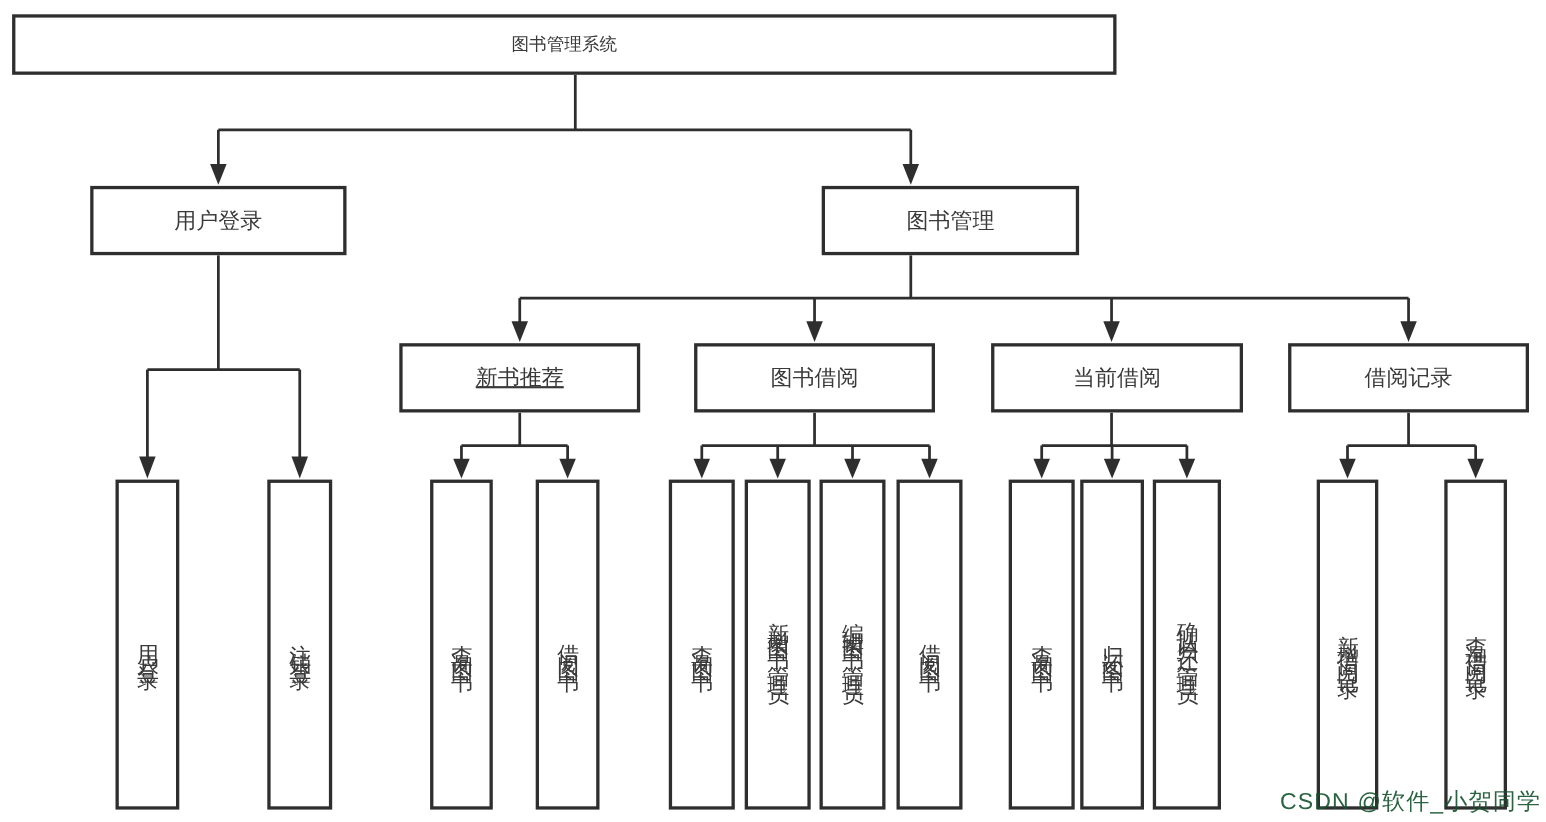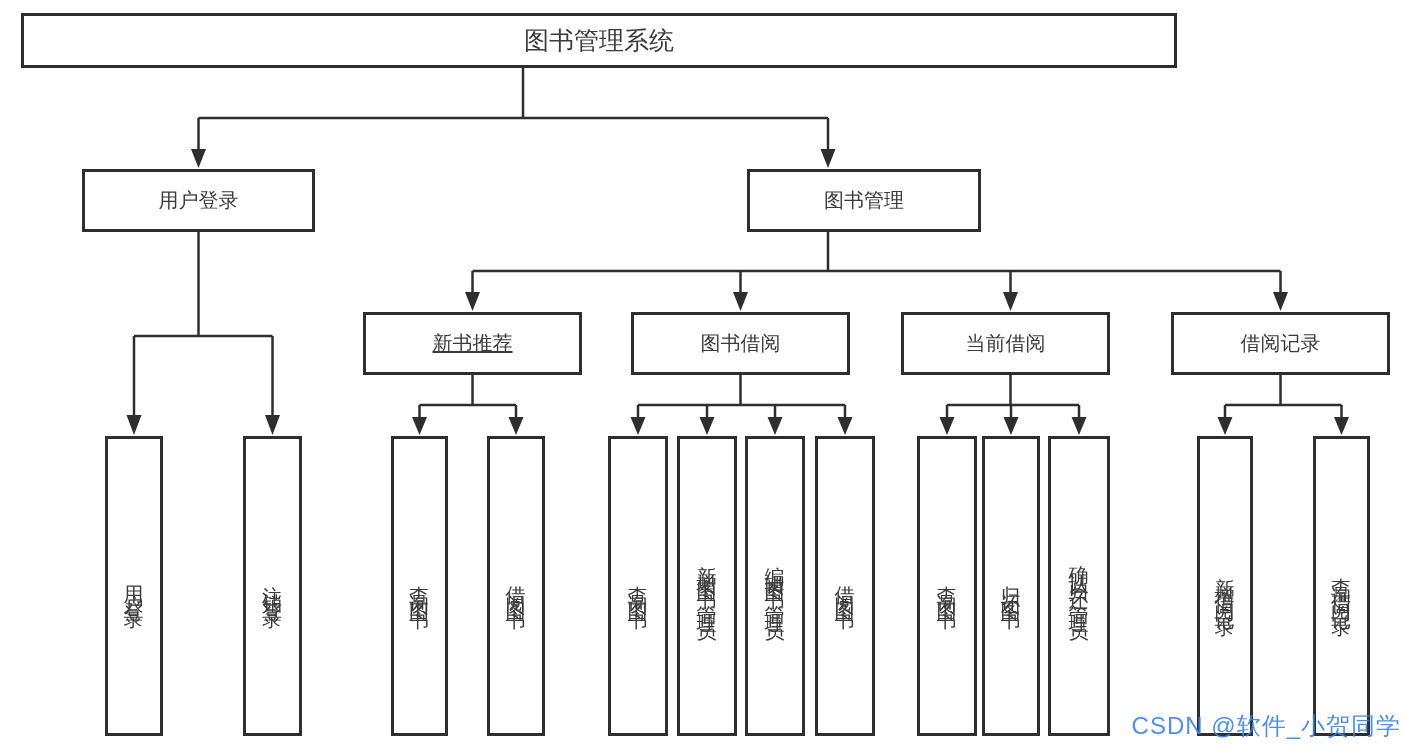--- a/index.html
+++ b/index.html
@@ -14,21 +14,21 @@
   .vnode{
     position:absolute;box-sizing:border-box;border:3px solid #2e2e2e;background:#ffffff;
     display:flex;align-items:center;justify-content:center;color:#3a3a3a;z-index:2;
   }
   .vtext{
     writing-mode:vertical-rl;text-orientation:mixed;white-space:nowrap;
     font-size:20px;line-height:1;letter-spacing:8px;
   }
   .watermark{
     position:absolute;right:4px;bottom:5px;z-index:5;
-    color:#3b82f6;font-size:24px;letter-spacing:1px;opacity:.9;
+    color:#14532d;font-size:21px;letter-spacing:1px;opacity:.9;
   }
 </style>
 </head>
 <body>
 
 <div class="stage">
 
   <svg class="wires" width="1405" height="747" viewBox="0 0 1405 747" xmlns="http://www.w3.org/2000/svg">
     <g stroke="#2e2e2e" stroke-width="2.5" fill="none">
 
@@ -87,38 +87,38 @@
       <polygon points="767.5,417 782.5,417 775,435"></polygon>
       <polygon points="837.5,417 852.5,417 845,435"></polygon>
       <polygon points="939.5,417 954.5,417 947,435"></polygon>
       <polygon points="1003.5,417 1018.5,417 1011,435"></polygon>
       <polygon points="1071.5,417 1086.5,417 1079,435"></polygon>
       <polygon points="1217.5,417 1232.5,417 1225,435"></polygon>
       <polygon points="1334,417 1349,417 1341.5,435"></polygon>
     </g>
   </svg>
 
-  <div class="hnode" style="left:21px;top:13px;width:1156px;height:55px;font-size:25px;">
+  <div class="hnode" style="left:11px;top:13px;width:1004px;height:55px;font-size:16px;">
     <span>图书管理系统</span>
   </div>
 
   <div class="hnode" style="left:82px;top:169px;width:233px;height:63px;">
     <span>用户登录</span>
   </div>
   <div class="hnode" style="left:711px;top:169px;width:234px;height:63px;margin-left:36px;">
     <span>图书管理</span>
   </div>
 
   <div class="hnode" style="left:363px;top:312px;width:219px;height:63px;text-decoration:underline;">
     <span>新书推荐</span>
   </div>
   <div class="hnode" style="left:631px;top:312px;width:219px;height:63px;font-family:Liberation Mono, monospace;">
     <span>图书借阅</span>
   </div>
-  <div class="hnode" style="left:901px;top:312px;width:209px;height:63px;">
+  <div class="hnode" style="left:901px;top:312px;width:229px;height:63px;">
     <span>当前借阅</span>
   </div>
   <div class="hnode" style="left:1171px;top:312px;width:219px;height:63px;">
     <span>借阅记录</span>
   </div>
 
   <div class="vnode" style="left:105px;top:436px;width:58px;height:300px;">
     <span class="vtext">用户登录</span>
   </div>
   <div class="vnode" style="left:243px;top:436px;width:59px;height:300px;">

